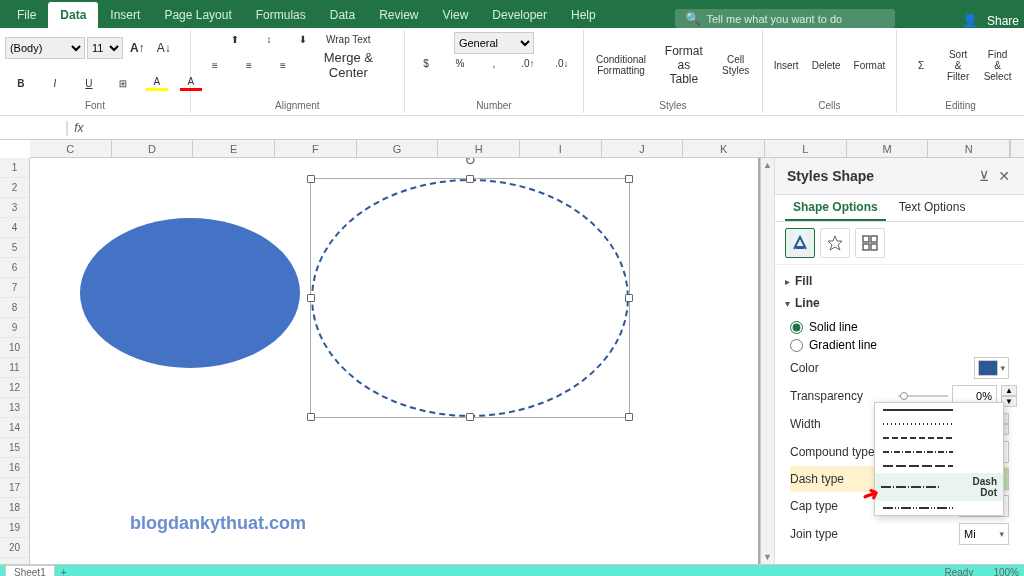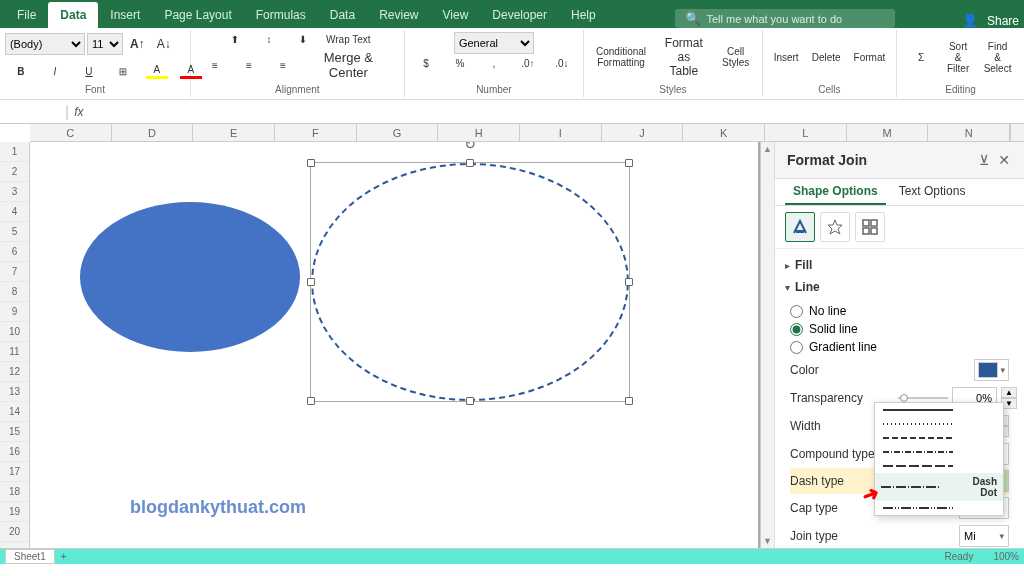--- a/index.html
+++ b/index.html
@@ -128,21 +128,21 @@
         <span style="color:white; margin-right:5px; font-size:13px;">🔍</span>
         <span style="color:#d4edda; font-size:11px;">Tell me what you want to do</span>
       </div>
     </div>
     <div style="display:flex; align-items:center; gap:8px;">
       <span style="color:white; font-size:13px;">👤</span>
       <span style="color:white; font-size:12px; cursor:pointer;">Share</span>
     </div>
   </div>
 
-  <div class="ribbon" style="height:72px;">
+  <div class="ribbon" style="height:88px;">
 
     <div class="ribbon-group">
       <div class="ribbon-group-content" style="gap:2px; flex-wrap:wrap; width:180px;">
         <select style="width:80px; height:22px; font-size:11px; border:1px solid #ccc;">
           <option>(Body)</option>
         </select>
         <select style="width:36px; height:22px; font-size:11px; border:1px solid #ccc;">
           <option>11</option>
         </select>
         <button class="ribbon-btn" style="font-size:12px; font-weight:bold; min-width:20px;">A↑</button>
@@ -292,21 +292,21 @@
 
   <div class="scroll-bar">
     <div style="font-size:9px; color:#888; padding:2px; cursor:pointer;">▲</div>
     <div style="flex:1; background:#c8c8c8; margin:2px; border-radius:2px;"></div>
     <div style="font-size:9px; color:#888; padding:2px; cursor:pointer;">▼</div>
   </div>
 
   <div class="format-panel">
 
     <div class="panel-header">
-      <span class="panel-title">Format Join</span>
+      <span class="panel-title">Styles Shape</span>
       <div class="panel-controls">
         <button class="panel-btn" title="Pin">⊻</button>
         <button class="panel-btn">✕</button>
       </div>
     </div>
 
     <div class="panel-tabs">
       <div class="panel-tab active">Shape Options</div>
       <div class="panel-tab">Text Options</div>
     </div>
@@ -341,24 +341,20 @@
       </div>
 
       <div class="section-header">
         <span class="arrow">▾</span>
         <span class="section-label">Line</span>
       </div>
 
       <div class="section-content">
 
         <div class="radio-row">
-          <input type="radio" name="lineType" id="noLine" style="">
-          <label for="noLine">No line</label>
-        </div>
-        <div class="radio-row">
           <input type="radio" name="lineType" id="solidLine" checked="" style="">
           <label for="solidLine">Solid line</label>
         </div>
         <div class="radio-row">
           <input type="radio" name="lineType" id="gradientLine" style="">
           <label for="gradientLine">Gradient line</label>
         </div>
 
         <div class="prop-row">
           <span class="prop-label">Color</span>

